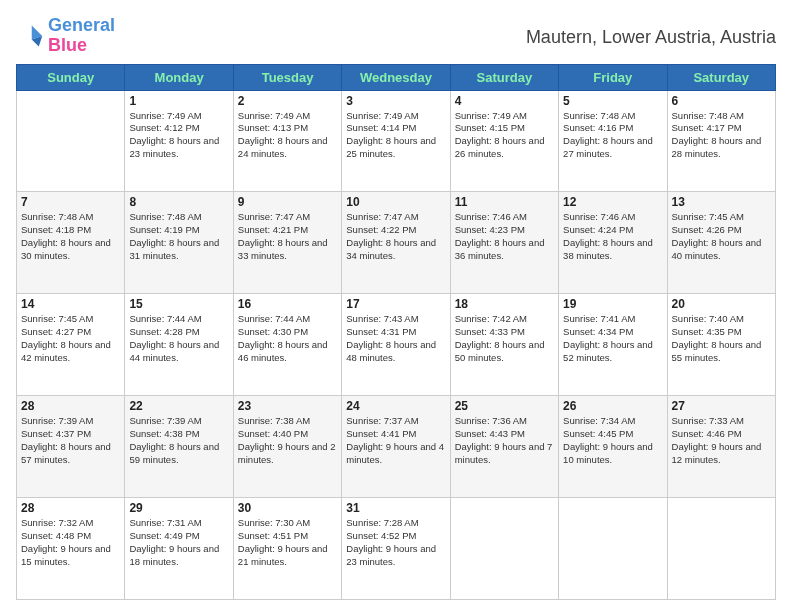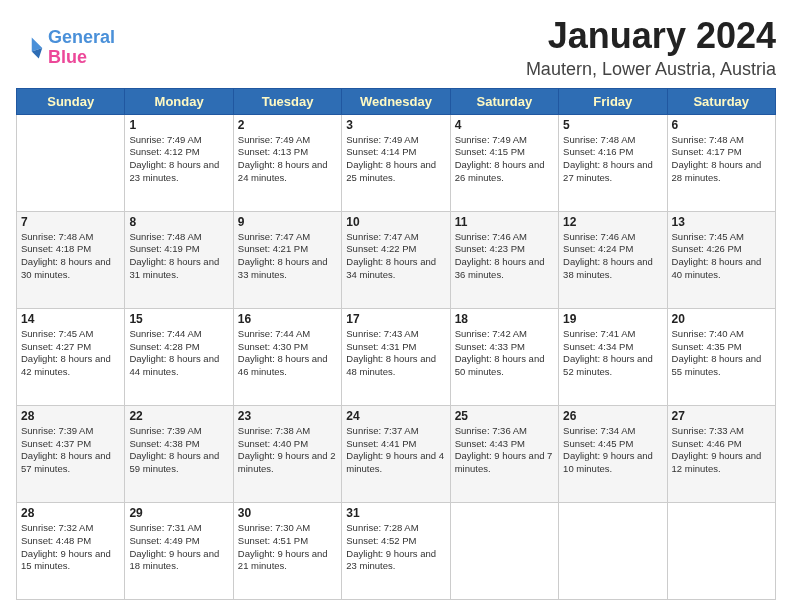--- a/index.html
+++ b/index.html
@@ -57,21 +57,21 @@
     }
     .calendar {
       flex: 1;
       border: 1px solid #ccc;
       border-collapse: collapse;
       width: 100%;
       table-layout: fixed;
     }
     .calendar th {
       background: #2e6db4;
-      color: #fef9c3;
+      color: #86efac;
       font-size: 13px;
       font-weight: bold;
       padding: 5px 4px;
       border: 1px solid #2057a0;
       margin-left: 42px;
     }
     .calendar td {
       border: 1px solid #ccc;
       vertical-align: top;
       padding: 3px 4px;
@@ -112,21 +112,20 @@
       <svg class="logo-icon" viewBox="0 0 32 32">
         <polygon points="18,4 30,16 18,20" fill="#4a90d9"></polygon>
         <polygon points="18,20 30,16 26,28" fill="#2e6db4"></polygon>
       </svg>
       <div class="logo-text">
         <div><span>General</span></div>
         <div><span style="color:#ec4899">Blue</span></div>
       </div>
     </div>
     <div class="title-block">
-      <div class="main-title">January 2024</div>
       <div class="subtitle">Mautern, Lower Austria, Austria</div>
     </div>
   </div>
 
   <table class="calendar">
     <thead>
       <tr>
         <th>Sunday</th>
         <th>Monday</th>
         <th>Tuesday</th>

